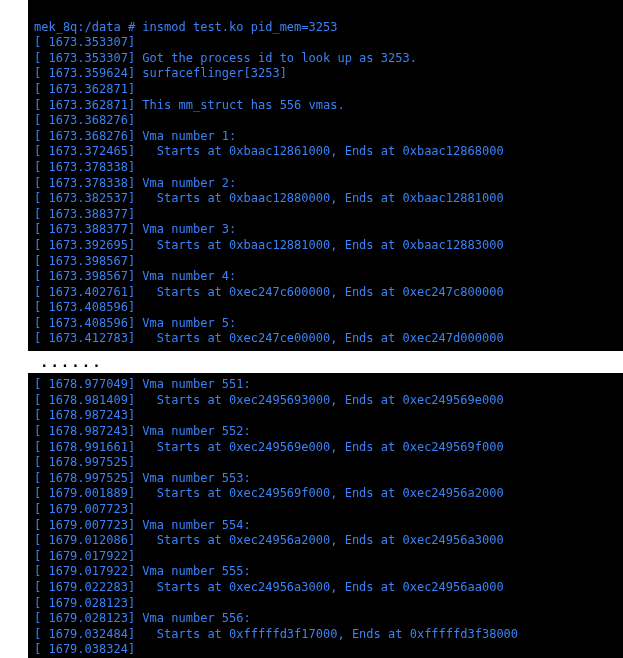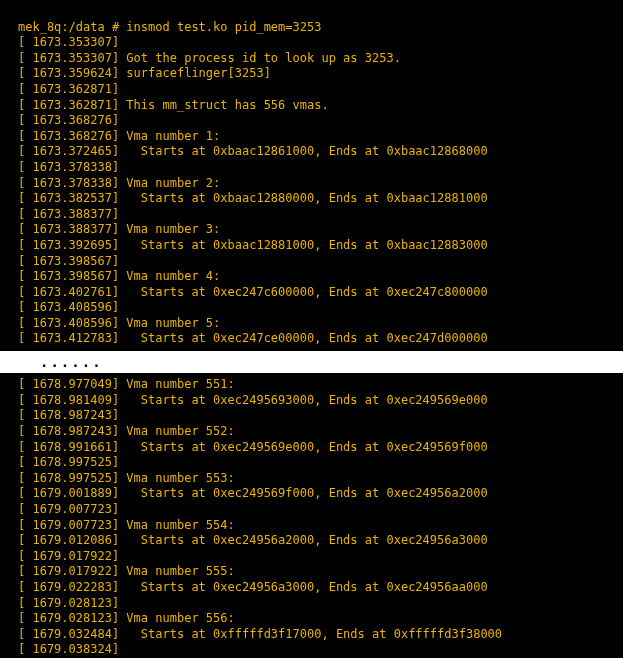--- a/index.html
+++ b/index.html
@@ -6,24 +6,25 @@
     margin: 0;
     padding: 0;
     background: #fff;
     font-family: "Consolas", "DejaVu Sans Mono", monospace;
     font-size: 12px;
     line-height: 1.3;
     width: 623px;
   }
   .term {
     background: #000;
-    color: #eab308;
-    padding: 4px 18px;
+    color: #3b82f6;
+    padding: 4px 6px;
     white-space: pre;
     overflow: hidden;
+    margin-left: 28px;
   }
   .gap {
     background: #fff;
     text-align: left;
     padding: 2px 40px 2px 40px;
     font-weight: bold;
     letter-spacing: 2px;
     font-size: 14px;
   }
   .line { display: block; }

